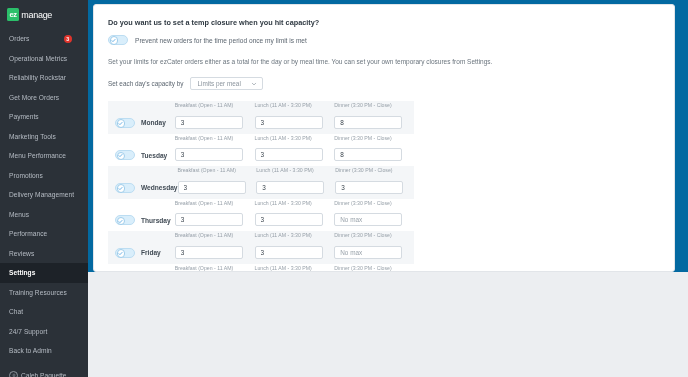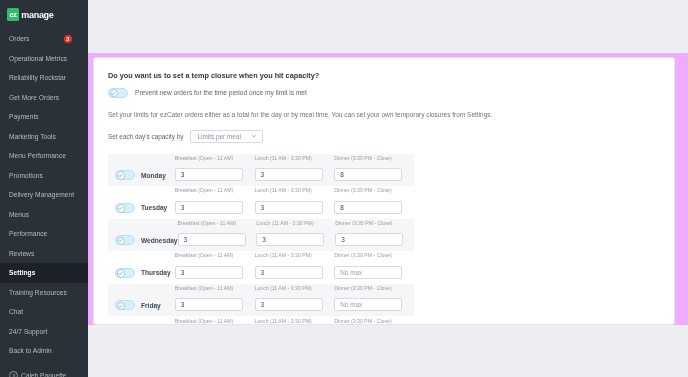--- a/index.html
+++ b/index.html
@@ -2,21 +2,21 @@
 <html><head>
 <meta charset="utf-8">
 <style>
   * { box-sizing: border-box; margin: 0; padding: 0; }
   html, body {
     width: 688px; height: 377px;
     font-family: "Liberation Sans", sans-serif;
     background: #eceef1;
     overflow: hidden;
   }
-  .app { display: flex; width: 688px; height: 377px; align-items: center; }
+  .app { display: flex; width: 688px; height: 377px; }
 
   
   .sidebar {
     width: 88px; height: 377px;
     background: #2b3138;
     flex: 0 0 88px;
     position: relative;
     overflow: hidden;
   }
   .logo-wrap {
@@ -31,21 +31,21 @@
     font-size: 7.5px;
     font-weight: bold;
     line-height: 1;
     padding: 2.2px 2.4px 2.4px 2.4px;
     border-radius: 1.5px;
     letter-spacing: -0.2px;
   }
   .logo-text {
     color: #ffffff;
     font-size: 9px;
-    font-weight: bold;
+    font-weight: normal;
     letter-spacing: -0.3px;
   }
   .nav { margin-top: 7px; }
   .nav-item {
     position: relative;
     display: flex; align-items: center;
     height: 19.5px;
     padding-left: 9px;
     color: #b6bcc4;
     font-size: 6.6px;
@@ -83,21 +83,21 @@
     border-radius: 50%;
     border: 0.8px solid #8d949c;
     display: flex; align-items: center; justify-content: center;
   }
   .avatar svg { width: 6px; height: 6px; }
 
   
   .main {
     flex: 1;
     height: 272px;
-    background: #f0abfc;
+    background: #0369a1;
     padding: 4px 13px 0 5px;
     overflow: hidden;
   }
   .card {
     background: #ffffff;
     border: 1px solid #e2e5e9;
     border-radius: 3px;
     height: 100%;
     padding: 13px 0 0 14px;
   }

